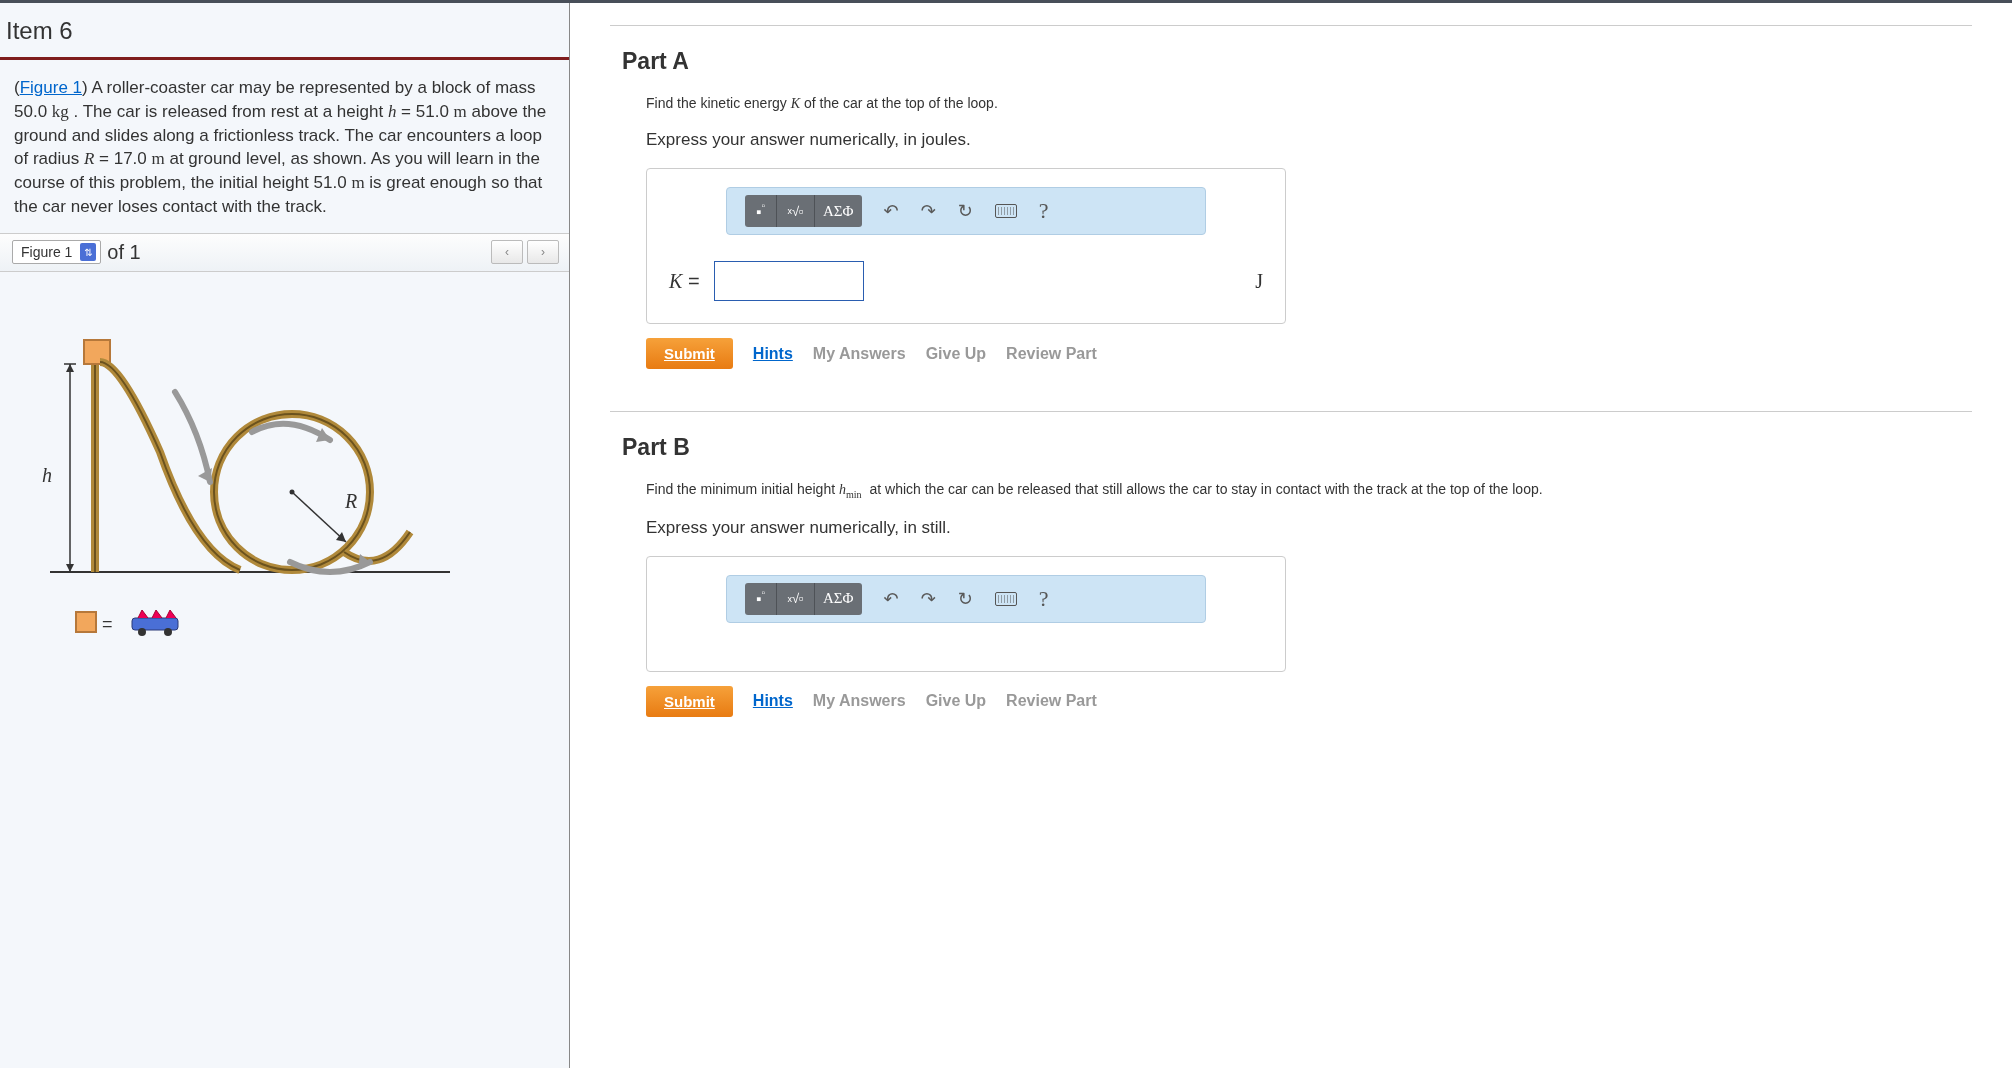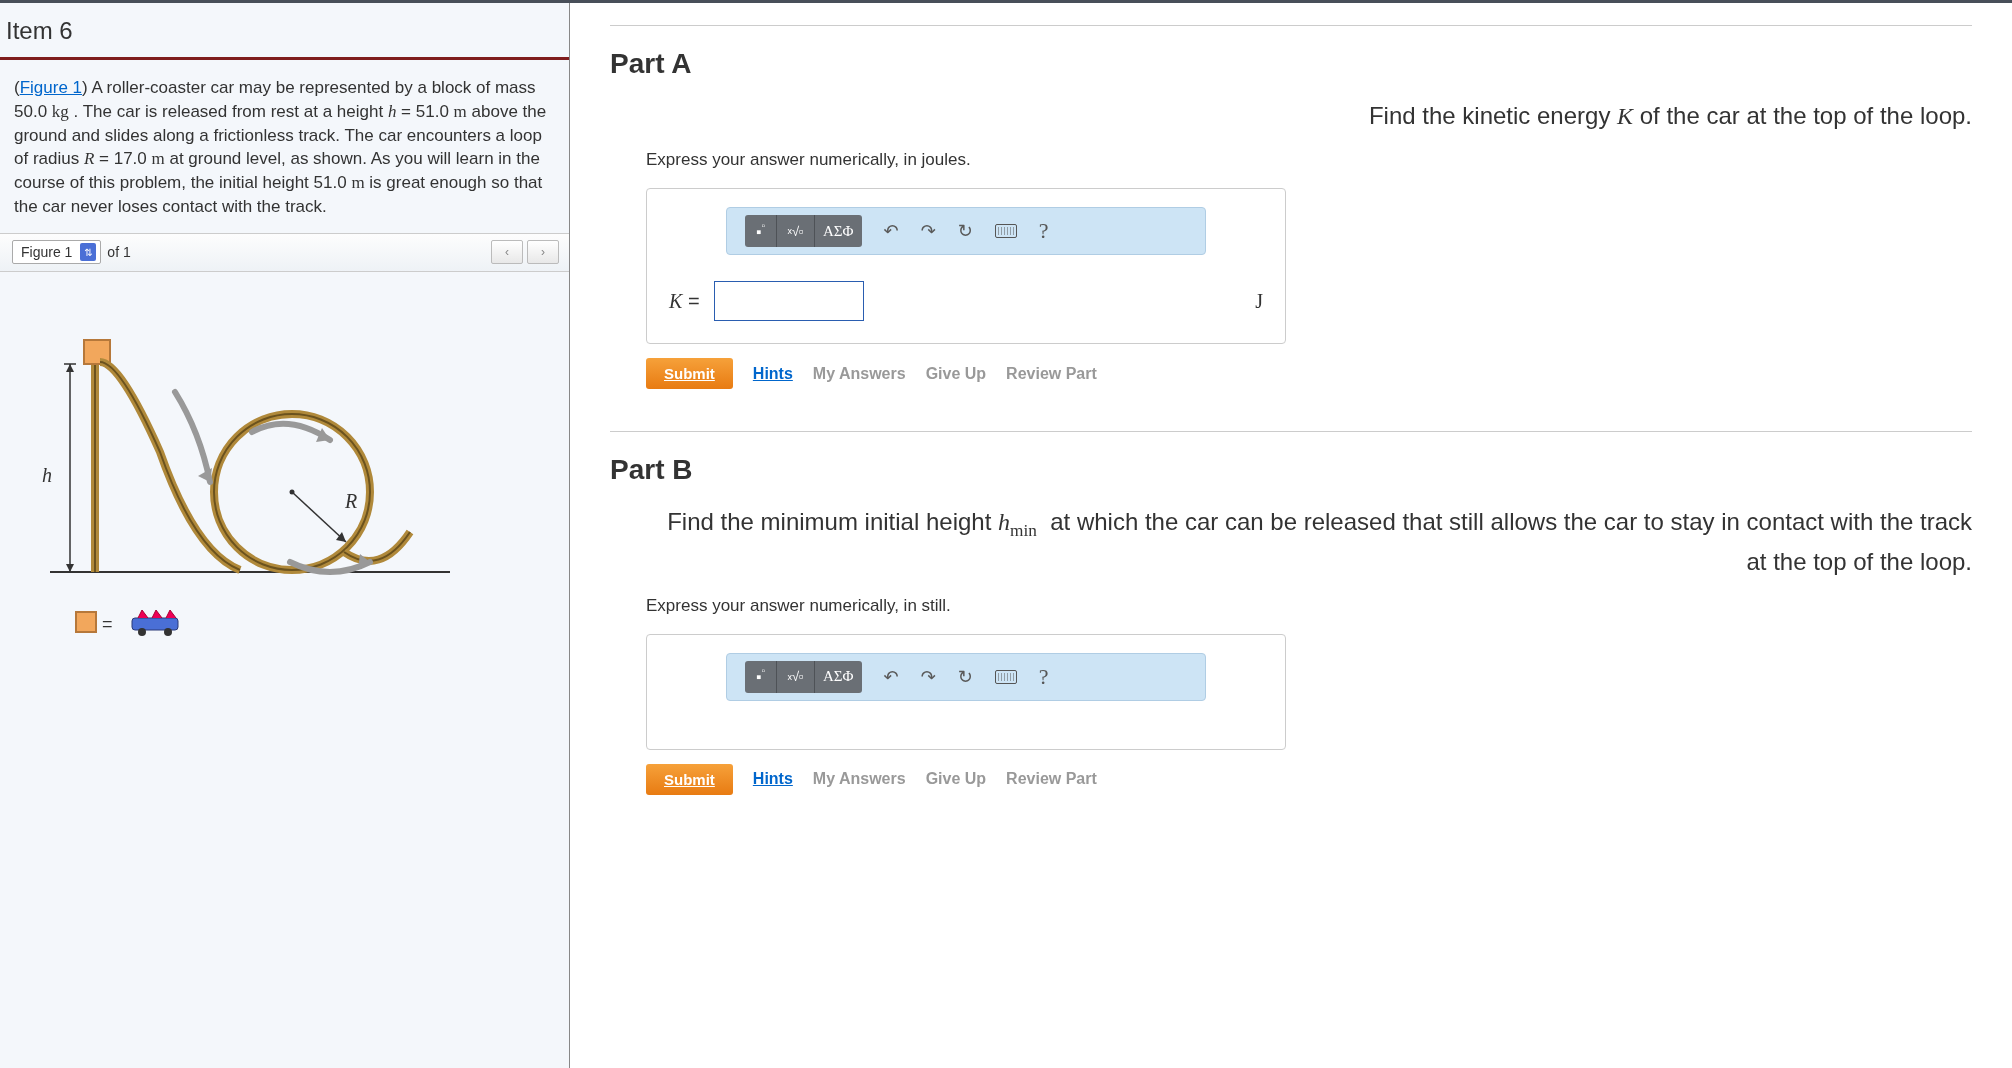--- a/index.html
+++ b/index.html
@@ -60,42 +60,42 @@
     color: #fff;
     border-radius: 2px;
     width: 16px;
     height: 18px;
     margin-left: 8px;
     display:flex;
     align-items:center;
     justify-content:center;
     font-size:10px;
   }
-  .of-text { font-size: 14px; color:#333; }
+  .of-text { font-size: 20px; color:#333; }
   .fig-nav-btns { margin-left: auto; display:flex; gap:4px;}
   .nav-btn {
     width: 32px; height: 24px;
     border: 1px solid #bbb;
     background: linear-gradient(#fff,#e8e8e8);
     border-radius: 2px;
     display:flex;align-items:center;justify-content:center;
     color:#888; font-size:12px;
   }
   .figure-canvas { padding: 60px 40px; position: relative; }
   
   .right-pane {
     flex: 1;
     padding: 0 40px 0 40px;
     overflow: hidden;
   }
   .part-block { margin-top: 42px; border-top: 1px solid #ccc; padding-top: 12px; }
   .part-block:first-child { margin-top: 22px; }
-  .part-title { font-size: 28px; font-weight: bold; margin: 10px 0 18px 0;}
+  .part-title { font-size: 23px; font-weight: bold; margin: 10px 0 18px 12px;}
   .part-body { padding-left: 36px; }
-  .question { font-size: 24px; margin-bottom: 16px; line-height:1.5;text-align:right;}
+  .question { font-size: 14px; margin-bottom: 16px; line-height:1.5;}
   .hint-line { font-size: 17px; font-weight: normal; margin-bottom: 18px;}
   .answer-box {
     border: 1px solid #ccc;
     border-radius: 4px;
     width: 640px;
     padding: 18px 22px 22px 22px;
     margin-bottom: 14px;
   }
   .toolbar {
     background: #cde4f5;

